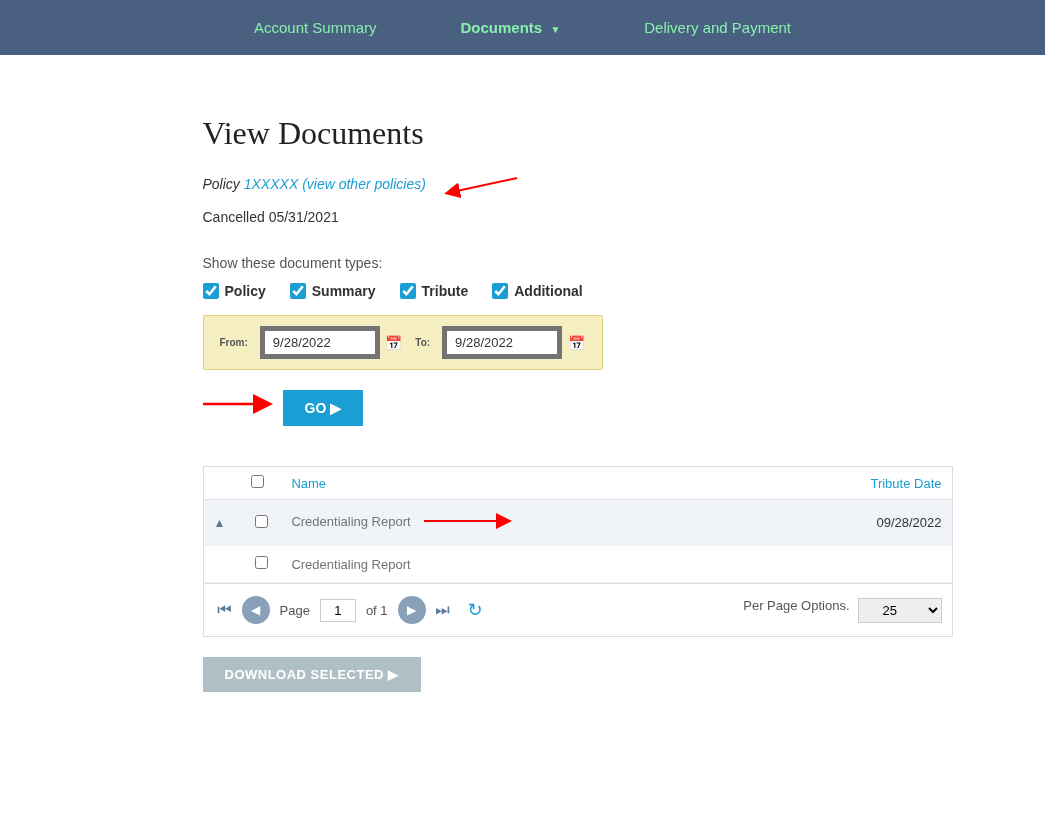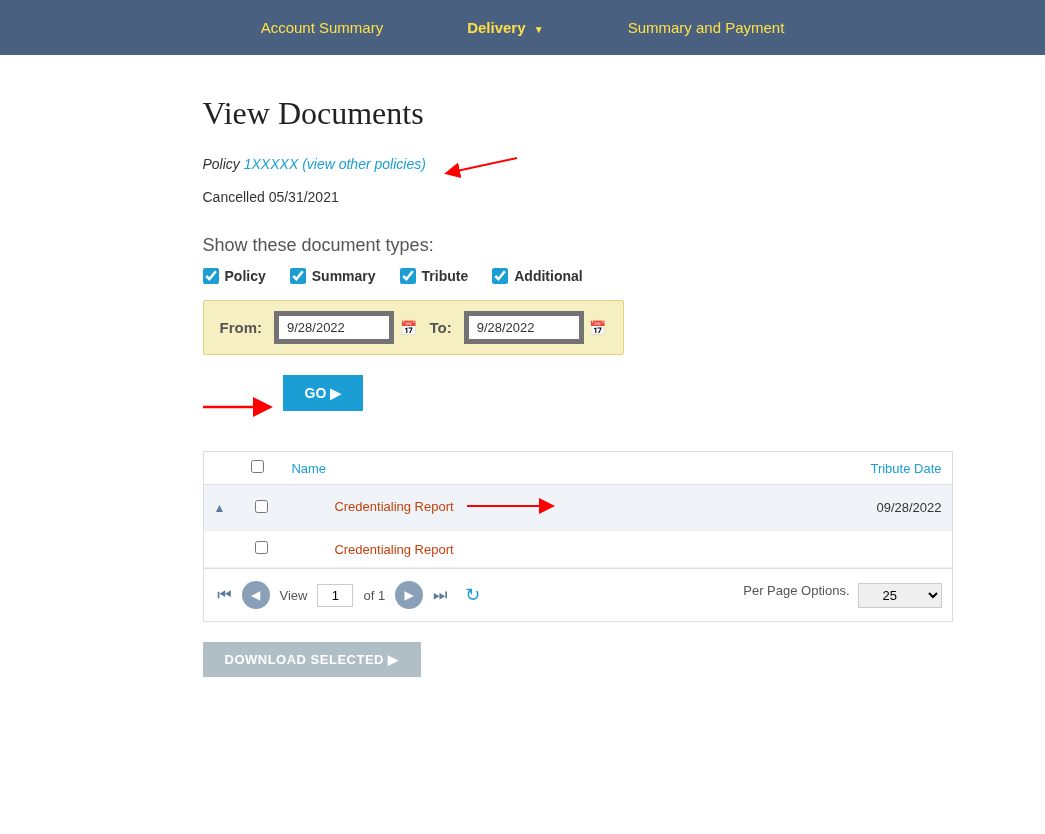--- a/index.html
+++ b/index.html
@@ -8,21 +8,21 @@
     
     .nav-bar {
       background: #4a6080;
       display: flex;
       justify-content: center;
       align-items: center;
       height: 55px;
       gap: 60px;
     }
     .nav-item {
-      color: #fde047;
+      color: #86efac;
       font-size: 15px;
       cursor: pointer;
       padding: 8px 12px;
       white-space: nowrap;
     }
     .nav-item.active {
       font-weight: bold;
     }
     .nav-item .dropdown-arrow {
       font-size: 10px;
@@ -35,40 +35,41 @@
       margin: 0 auto;
       padding: 40px 20px 40px 130px;
     }
 
     .page-title {
       font-size: 32px;
       font-weight: normal;
       color: #222;
       margin-bottom: 18px;
       font-family: Georgia, serif;
+      margin-top: 20px;
     }
 
     .policy-line {
       font-size: 14px;
       color: #333;
       margin-bottom: 6px;
     }
     .policy-link {
       color: #1a9ed4;
       cursor: pointer;
       text-decoration: none;
     }
     .cancelled-line {
       font-size: 14px;
       color: #333;
       margin-bottom: 30px;
     }
 
     .doc-types-label {
-      font-size: 18px;
+      font-size: 14px;
       color: #555;
       margin-bottom: 12px;
     }
 
     .checkboxes-row {
       display: flex;
       align-items: center;
       gap: 24px;
       margin-bottom: 16px;
     }
@@ -93,21 +94,21 @@
       background: #f5efc2;
       border: 1px solid #e0d080;
       display: inline-flex;
       align-items: center;
       padding: 10px 16px;
       gap: 12px;
       margin-bottom: 20px;
       border-radius: 2px;
     }
     .date-label {
-      font-size: 15px;
+      font-size: 10px;
       color: #555;
       font-weight: bold;
     }
     .date-input-wrap {
       display: flex;
       align-items: center;
       gap: 6px;
     }
     .date-input {
       border: 5px solid #737373;
@@ -134,21 +135,20 @@
       cursor: pointer;
       display: inline-flex;
       align-items: center;
       gap: 6px;
       margin-bottom: 30px;
     }
 
     
     .arrow-row {
       display: flex;
-      align-items: center;
       gap: 10px;
       margin-bottom: 0;
     }
 
     
     .doc-table {
       width: 100%;
       border-collapse: collapse;
       margin-bottom: 0;
     }
@@ -167,24 +167,23 @@
       border-bottom: 1px solid #eee;
       vertical-align: middle;
     }
     .doc-table tr.group-row {
       background: #f0f4f8;
     }
     .doc-table tr.sub-row {
       background: #fff;
     }
     .doc-link {
-      color: #c2410c;
+      color: #737373;
       cursor: pointer;
       text-decoration: none;
-      margin-left: 43px;
     }
     .expand-icon {
       color: #5a7a9a;
       font-size: 12px;
       margin-right: 6px;
       cursor: pointer;
     }
 
     
     .pagination-row {
@@ -280,24 +279,24 @@
       margin-bottom: 6px;
       font-style: italic;
     }
   </style>
 </head>
 <body>
 
 <nav class="nav-bar">
   <span class="nav-item">Account Summary</span>
   <span class="nav-item active">
-    <span>Delivery</span>
+    <span>Documents</span>
     <span class="dropdown-arrow">▼</span>
   </span>
-  <span class="nav-item">Summary and Payment</span>
+  <span class="nav-item">Delivery and Payment</span>
 </nav>
 
 <div class="main-content">
 
   <h1 class="page-title">View Documents</h1>
 
   
   <div class="policy-arrow-wrap">
     <span class="policy-line">
       <span>Policy</span>&nbsp;<a class="policy-link">1XXXXX</a>&nbsp;<a class="policy-link">(view other policies)</a>
@@ -417,21 +416,21 @@
             <a class="doc-link">Credentialing Report</a>
           </td>
         </tr>
       </tbody>
     </table>
 
     <div class="pagination-row">
       <div class="pagination-left">
         <button class="page-btn first-last">⏮</button>
         <button class="page-btn">◀</button>
-        <span class="page-label">View</span>
+        <span class="page-label">Page</span>
         <input type="text" class="page-input" value="1" style="">
         <span class="page-label">of 1</span>
         <button class="page-btn">▶</button>
         <button class="page-btn first-last">⏭</button>
         <span class="refresh-icon">↻</span>
       </div>
       <div class="pagination-right">
         <span>Per Page Options.</span>
         <select class="per-page-select">
           <option>10</option>

